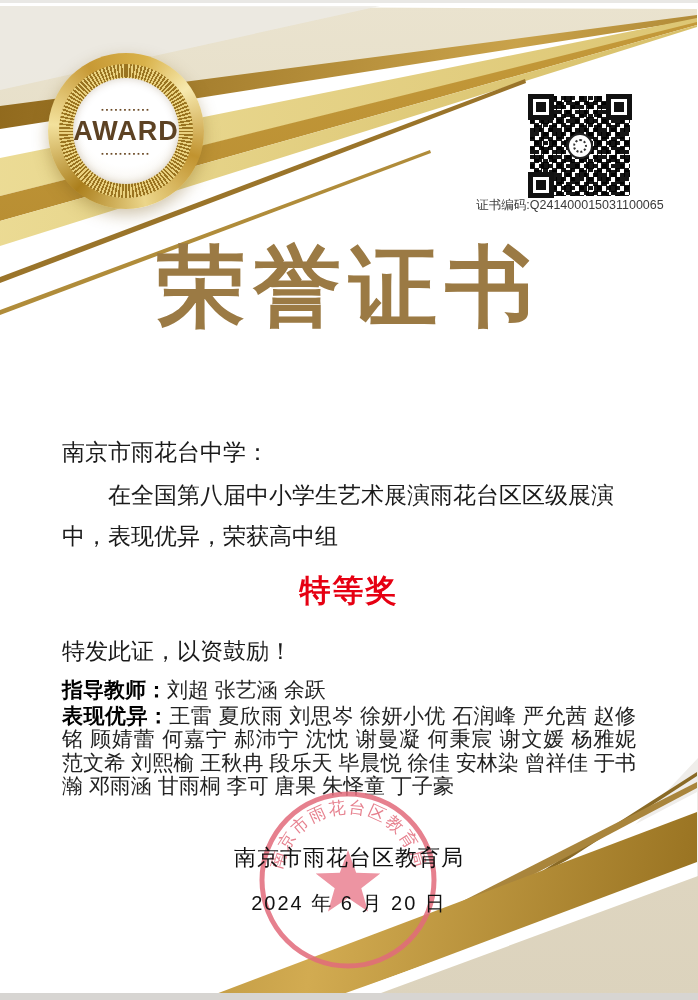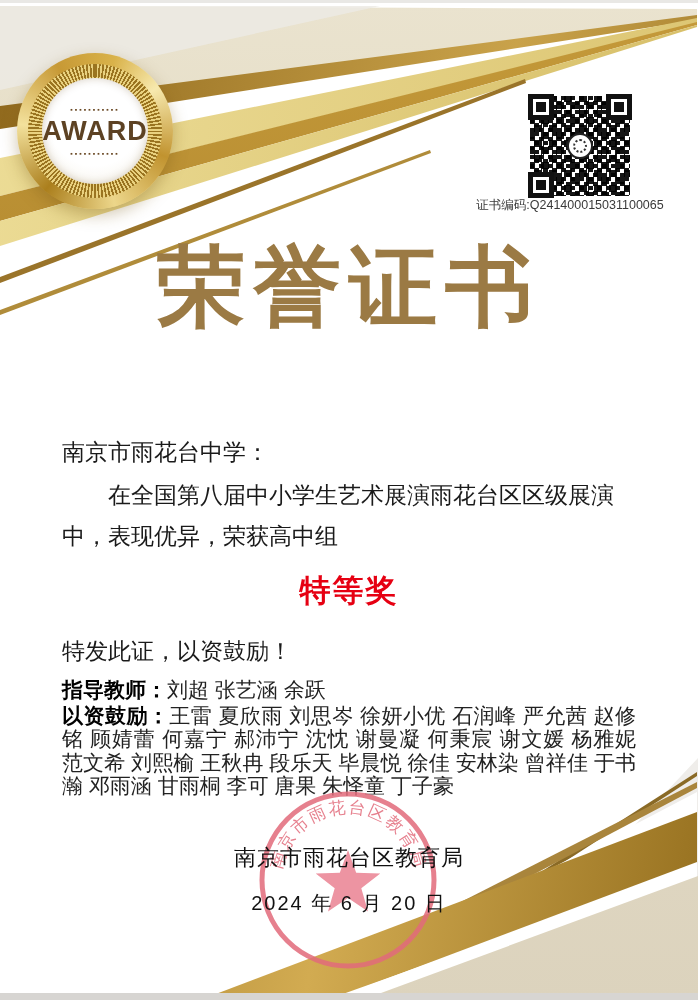--- a/index.html
+++ b/index.html
@@ -29,21 +29,21 @@
   .br-thin1{clip-path:polygon(450px 930px,697px 772px,697px 776px,455px 933px);background:#8a6a26;}
   .br-thin2{clip-path:polygon(268px 1000px,697px 782px,697px 788px,296px 1000px);background:#a9853c;}
   .br-gap{clip-path:polygon(300px 1000px,697px 792px,697px 814px,238px 1000px);background:#ffffff;}
   .br-gold{clip-path:polygon(200px 1000px,697px 812px,697px 868px,326px 1000px);
     background:linear-gradient(100deg,#8f6a1d,#d2ab51 55%,#96701f);}
   .br-gap2{clip-path:polygon(330px 1000px,697px 862px,697px 880px,362px 1000px);background:#ffffff;}
   .br-ivory{clip-path:polygon(362px 1000px,698px 876px,698px 1000px);
     background:linear-gradient(180deg,#ece5d6,#dcd3bd);}
   .bottom-strip{position:absolute;left:0;bottom:0;width:100%;height:7px;background:#d7d5d2;}
   
-  .medal{position:absolute;left:17px;top:53px;width:156px;height:156px;border-radius:50%;
+  .medal{position:absolute;left:48px;top:53px;width:156px;height:156px;border-radius:50%;
     background:conic-gradient(from 15deg,#d9b24a,#f7e9ae 40deg,#c1932f 95deg,#ecd68a 150deg,#ab7f1d 205deg,#f3e19c 260deg,#c79935 315deg,#d9b24a);
     box-shadow:0 6px 16px rgba(120,90,20,.35);}
   .medal-hatch{position:absolute;inset:11px;border-radius:50%;
     background:repeating-conic-gradient(#9a7420 0deg 1.6deg,#e9d17f 1.6deg 3.2deg);}
   .medal-face{position:absolute;inset:25px;border-radius:50%;
     background:radial-gradient(circle at 50% 40%,#ffffff 55%,#f3eee2 100%);
     box-shadow:inset 0 0 8px rgba(90,60,10,.25);
     display:flex;flex-direction:column;align-items:center;justify-content:center;gap:5px;}
   .medal-dots{font-size:7px;letter-spacing:2px;color:#6b4a26;line-height:1;}
   .medal-word{font-size:27px;font-weight:700;letter-spacing:1px;color:#5d4223;line-height:1;
@@ -134,21 +134,21 @@
 
   <div class="body-block">
     <div class="recipient">南京市雨花台中学：</div>
     <div class="para">在全国第八届中小学生艺术展演雨花台区区级展演中，表现优异，荣获高中组</div>
     <div class="award" style="color:#e60012;">特等奖</div>
     <div class="closing">特发此证，以资鼓励！</div>
     <div class="people advisors">
       <span class="label">指导教师：</span><span>刘超 张艺涵 余跃</span>
     </div>
     <div class="people members">
-      <span class="label">以资鼓励：</span><span>王雷 夏欣雨 刘思岑 徐妍小优 石润峰 严允茜 赵修铭 顾婧蕾 何嘉宁 郝沛宁 沈忱 谢曼凝 何秉宸 谢文媛 杨雅妮 范文希 刘熙榆 王秋冉 段乐天 毕晨悦 徐佳 安林染 曾祥佳 于书瀚 邓雨涵 甘雨桐 李可 唐果 朱怿童 丁子豪</span>
+      <span class="label">表现优异：</span><span>王雷 夏欣雨 刘思岑 徐妍小优 石润峰 严允茜 赵修铭 顾婧蕾 何嘉宁 郝沛宁 沈忱 谢曼凝 何秉宸 谢文媛 杨雅妮 范文希 刘熙榆 王秋冉 段乐天 毕晨悦 徐佳 安林染 曾祥佳 于书瀚 邓雨涵 甘雨桐 李可 唐果 朱怿童 丁子豪</span>
     </div>
   </div>
 
   <svg class="seal" viewBox="0 0 184 184">
     <circle cx="92" cy="92" r="86" fill="none" stroke="#e26b7b" stroke-width="5"></circle>
     <path d="M92,62 L100.2,84.7 L124.3,85.5 L105.3,100.3 L112,123.5 L92,110 L72,123.5 L78.7,100.3 L59.7,85.5 L83.8,84.7 Z" fill="#ea8292"></path>
     <path id="sealArc" d="M31.3,120.3 A67,67 0 1 1 152.7,120.3" fill="none"></path>
     <text font-size="17" fill="#e26b7b" letter-spacing="2" font-family="Liberation Sans, sans-serif">
       <textPath href="#sealArc" startOffset="50%" text-anchor="middle">南京市雨花台区教育局</textPath>
     </text>

